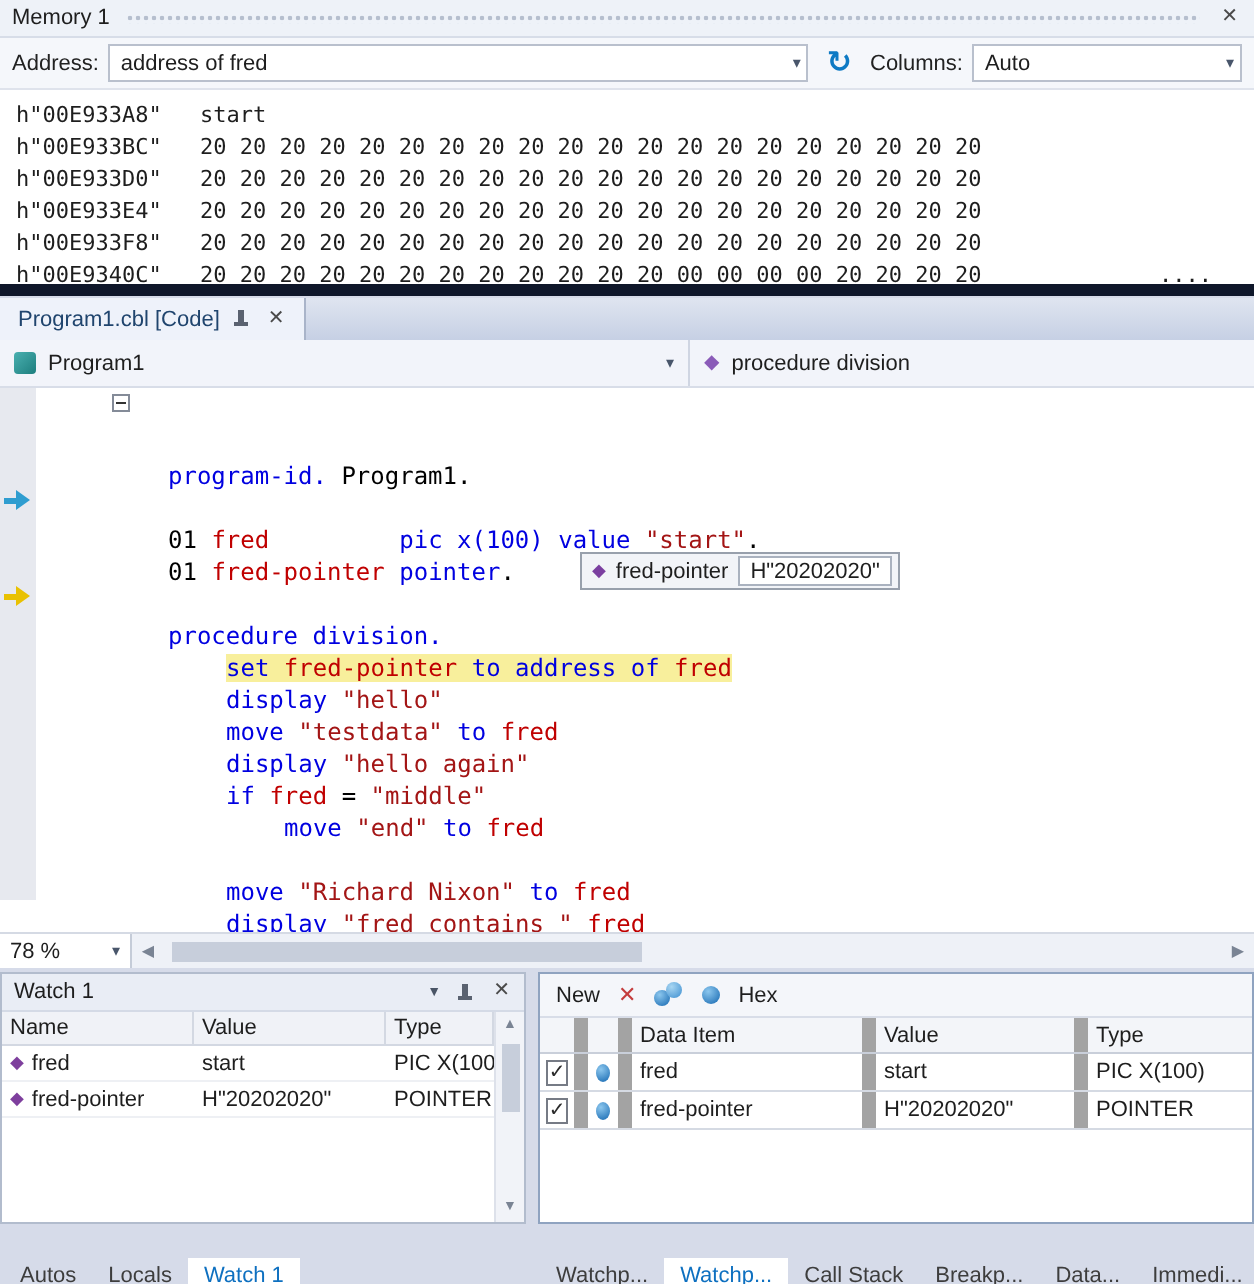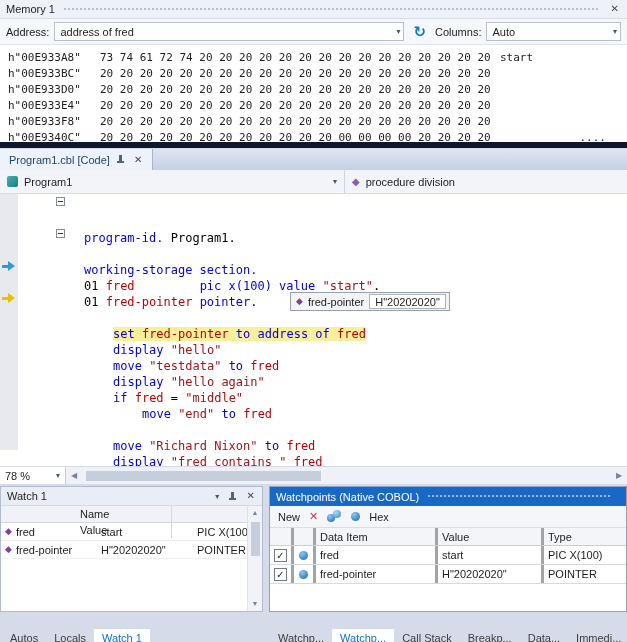--- a/index.html
+++ b/index.html
@@ -69,21 +69,21 @@
   .hs-btn{flex:none;width:16px;text-align:center;color:#7a8494;font-size:8px;}
   .hs-track{flex:1;position:relative;height:18px;}
   .hs-thumb{position:absolute;left:4px;top:4px;width:235px;height:10px;background:#c7cedb;}
 
   
   .watch-panel{position:absolute;left:0;top:486px;width:263px;height:126px;background:#fff;border:1px solid #b2bccd;}
   .panel-header{height:19px;background:#e9edf5;border-bottom:1px solid #d4dae6;display:flex;align-items:center;padding:0 4px 0 6px;gap:6px;}
   .hdr-icons{margin-left:auto;display:flex;align-items:center;gap:7px;color:#4a5566;}
   .hdr-caret{font-size:7px;}
   .watch-grid-header,.watch-row{display:flex;align-items:center;}
-  .watch-grid-header{height:17px;background:#f0f2f7;border-bottom:1px solid #d3d8e2;margin-right:15px;flex-direction:column;}
+  .watch-grid-header{height:17px;background:#f0f2f7;border-bottom:1px solid #d3d8e2;margin-right:15px;}
   .wg-col{padding:0 4px;height:100%;display:flex;align-items:center;gap:4px;overflow:hidden;white-space:nowrap;}
   .watch-grid-header .wg-col{border-right:1px solid #d3d8e2;}
   .col-name{flex:none;width:96px;}
   .col-value{flex:none;width:96px;}
   .col-type{flex:1;}
   .watch-row{height:18px;border-bottom:1px solid #eef0f4;margin-right:15px;}
   .w-diamond{color:#7e3f9d;font-size:9px;line-height:1;}
   .vscroll{position:absolute;right:0;top:19px;bottom:0;width:15px;background:#f1f3f8;border-left:1px solid #dde1ea;display:flex;flex-direction:column;align-items:center;}
   .vs-btn{height:14px;line-height:14px;font-size:7px;color:#7a8494;}
   .vs-track{flex:1;width:100%;position:relative;}
@@ -94,21 +94,21 @@
   .wp-titlebar{height:19px;background:#1769c5;color:#fff;display:flex;align-items:center;padding:0 6px;}
   .wp-grip{flex:1;height:5px;margin:0 8px;background-image:radial-gradient(circle,rgba(255,255,255,.55) 1px,transparent 1.3px);background-size:4px 4px;}
   .wp-toolbar{height:22px;background:#f4f6fa;border-bottom:1px solid #d8dde8;display:flex;align-items:center;gap:9px;padding:0 8px;}
   .red-x{color:#c43c3c;font-weight:bold;font-size:11px;}
   .balls-icon{position:relative;width:15px;height:13px;}
   .balls-icon::before{content:"";position:absolute;left:0;top:4px;width:8px;height:8px;border-radius:50%;background:radial-gradient(circle at 35% 30%,#8cc7ee,#1467b0);}
   .balls-icon::after{content:"";position:absolute;left:6px;top:0;width:8px;height:8px;border-radius:50%;background:radial-gradient(circle at 35% 30%,#a8d6f2,#3c8ed0);}
   .ball-icon{width:9px;height:9px;border-radius:50%;background:radial-gradient(circle at 35% 30%,#8cc7ee,#1467b0);}
   .wp-grid-header,.wp-row{display:flex;align-items:stretch;}
   .wp-grid-header{height:18px;background:#f3f5f9;border-bottom:1px solid #c9cfda;}
-  .wpg-col{display:flex;align-items:center;padding:0 4px;border-right:3px solid #a3a3a3;overflow:hidden;white-space:nowrap;}
+  .wpg-col{display:flex;align-items:center;padding:0 4px;border-right:7px solid #a3a3a3;overflow:hidden;white-space:nowrap;}
   .wpg-check{flex:none;width:24px;justify-content:center;}
   .wpg-icon{flex:none;width:22px;justify-content:center;}
   .wpg-item{flex:none;width:122px;}
   .wpg-value{flex:none;width:106px;}
   .wpg-type{flex:1;border-right:none;}
   .wp-row{height:19px;border-bottom:1px solid #d5dae3;}
   .checkbox{width:13px;height:13px;border:1px solid #767b85;background:#fff;text-align:center;line-height:11px;font-size:10px;color:#2b2b2b;}
 
   
   .bottom-tabs{position:absolute;left:0;top:613px;width:627px;height:29px;background:#d6dbe9;}
@@ -136,21 +136,21 @@
         <span class="dd">▾</span>
       </div>
       <span class="refresh-icon">↻</span>
       <span class="tb-label">Columns:</span>
       <div class="combo col-combo">
         <span>Auto</span>
         <span class="dd">▾</span>
       </div>
     </div>
     <div class="mem-rows">
-        <div class="mem-row"><span class="mem-addr">h"00E933A8"</span><span class="mem-bytes">73 74 61 72 74 20 20 20 20 20 20 20 20 20 20 20 20 20 20 20</span><span class="mem-ascii">start</span></div>
+        <div class="mem-row"><span class="mem-addr">h"00E933A8"</span><span class="mem-ascii">start</span></div>
         <div class="mem-row"><span class="mem-addr">h"00E933BC"</span><span class="mem-bytes">20 20 20 20 20 20 20 20 20 20 20 20 20 20 20 20 20 20 20 20</span><span class="mem-ascii"></span></div>
         <div class="mem-row"><span class="mem-addr">h"00E933D0"</span><span class="mem-bytes">20 20 20 20 20 20 20 20 20 20 20 20 20 20 20 20 20 20 20 20</span><span class="mem-ascii"></span></div>
         <div class="mem-row"><span class="mem-addr">h"00E933E4"</span><span class="mem-bytes">20 20 20 20 20 20 20 20 20 20 20 20 20 20 20 20 20 20 20 20</span><span class="mem-ascii"></span></div>
         <div class="mem-row"><span class="mem-addr">h"00E933F8"</span><span class="mem-bytes">20 20 20 20 20 20 20 20 20 20 20 20 20 20 20 20 20 20 20 20</span><span class="mem-ascii"></span></div>
         <div class="mem-row"><span class="mem-addr">h"00E9340C"</span><span class="mem-bytes">20 20 20 20 20 20 20 20 20 20 20 20 00 00 00 00 20 20 20 20</span><span class="mem-ascii">            ....</span></div>
       </div>
   </section>
 
   <section class="editor">
     <div class="tabstrip">
@@ -167,28 +167,28 @@
         <span class="dd">▾</span>
       </div>
       <div class="nav-combo right">
         <span class="method-icon">◆</span>
         <span>procedure division</span>
       </div>
     </div>
     <div class="code-area">
         <div class="code-line"><div class="glyph-cell"></div><div class="spacer-cell"></div><div class="fold-cell"><div class="fold-box"></div></div><div class="line-content" style="padding-left: 14px;"><span class="line-text"><span class="tok-kw">program-id.</span><span class="tok-pl"> Program1.</span></span></div></div>
         <div class="code-line"><div class="glyph-cell"></div><div class="spacer-cell"></div><div class="fold-cell"></div><div class="line-content" style="padding-left: 14px;"><span class="line-text"></span></div></div>
-        <div class="code-line"><div class="glyph-cell"></div><div class="spacer-cell"></div><div class="fold-cell"><div class="fold-box"></div></div><div class="line-content" style="padding-left: 14px;"><span class="line-text"><span class="tok-kw">working-storage section.</span></span></div></div>
         <div class="code-line"><div class="glyph-cell"></div><div class="spacer-cell"></div><div class="fold-cell"></div><div class="line-content" style="padding-left: 14px;"><span class="line-text"><span class="tok-pl">01 </span><span class="tok-id">fred</span><span class="tok-pl">         </span><span class="tok-kw">pic x(100) value</span><span class="tok-pl"> </span><span class="tok-str">"start"</span><span class="tok-pl">.</span></span></div></div>
         <div class="code-line"><div class="glyph-cell"><div class="exec-arrow blue"></div></div><div class="spacer-cell"></div><div class="fold-cell"></div><div class="line-content" style="padding-left: 14px;"><span class="line-text"><span class="tok-pl">01 </span><span class="tok-id">fred-pointer</span><span class="tok-pl"> </span><span class="tok-kw">pointer</span><span class="tok-pl">.</span></span><div class="datatip">
               <span class="dt-diamond">◆</span>
               <span class="dt-name">fred-pointer</span>
               <span class="dt-value">H"20202020"</span>
             </div></div></div>
         <div class="code-line"><div class="glyph-cell"></div><div class="spacer-cell"></div><div class="fold-cell"></div><div class="line-content" style="padding-left: 14px;"><span class="line-text"></span></div></div>
+        <div class="code-line"><div class="glyph-cell"></div><div class="spacer-cell"></div><div class="fold-cell"></div><div class="line-content" style="padding-left: 14px;"><span class="line-text"><span class="tok-kw">procedure division.</span></span></div></div>
         <div class="code-line"><div class="glyph-cell"><div class="exec-arrow yellow"></div></div><div class="spacer-cell"></div><div class="fold-cell"></div><div class="line-content" style="padding-left: 43px;"><span class="line-text hl"><span class="tok-kw">set</span><span class="tok-pl"> </span><span class="tok-id">fred-pointer</span><span class="tok-pl"> </span><span class="tok-kw">to</span><span class="tok-pl"> </span><span class="tok-kw">address of</span><span class="tok-pl"> </span><span class="tok-id">fred</span></span></div></div>
         <div class="code-line"><div class="glyph-cell"></div><div class="spacer-cell"></div><div class="fold-cell"></div><div class="line-content" style="padding-left: 43px;"><span class="line-text"><span class="tok-kw">display</span><span class="tok-pl"> </span><span class="tok-str">"hello"</span></span></div></div>
         <div class="code-line"><div class="glyph-cell"></div><div class="spacer-cell"></div><div class="fold-cell"></div><div class="line-content" style="padding-left: 43px;"><span class="line-text"><span class="tok-kw">move</span><span class="tok-pl"> </span><span class="tok-str">"testdata"</span><span class="tok-pl"> </span><span class="tok-kw">to</span><span class="tok-pl"> </span><span class="tok-id">fred</span></span></div></div>
         <div class="code-line"><div class="glyph-cell"></div><div class="spacer-cell"></div><div class="fold-cell"></div><div class="line-content" style="padding-left: 43px;"><span class="line-text"><span class="tok-kw">display</span><span class="tok-pl"> </span><span class="tok-str">"hello again"</span></span></div></div>
         <div class="code-line"><div class="glyph-cell"></div><div class="spacer-cell"></div><div class="fold-cell"></div><div class="line-content" style="padding-left: 43px;"><span class="line-text"><span class="tok-kw">if</span><span class="tok-pl"> </span><span class="tok-id">fred</span><span class="tok-pl"> = </span><span class="tok-str">"middle"</span></span></div></div>
         <div class="code-line"><div class="glyph-cell"></div><div class="spacer-cell"></div><div class="fold-cell"></div><div class="line-content" style="padding-left: 72px;"><span class="line-text"><span class="tok-kw">move</span><span class="tok-pl"> </span><span class="tok-str">"end"</span><span class="tok-pl"> </span><span class="tok-kw">to</span><span class="tok-pl"> </span><span class="tok-id">fred</span></span></div></div>
         <div class="code-line"><div class="glyph-cell"></div><div class="spacer-cell"></div><div class="fold-cell"></div></div>
         <div class="code-line"><div class="glyph-cell"></div><div class="spacer-cell"></div><div class="fold-cell"></div><div class="line-content" style="padding-left: 43px;"><span class="line-text"><span class="tok-kw">move</span><span class="tok-pl"> </span><span class="tok-str">"Richard Nixon"</span><span class="tok-pl"> </span><span class="tok-kw">to</span><span class="tok-pl"> </span><span class="tok-id">fred</span></span></div></div>
         <div class="code-line"><div class="glyph-cell"></div><div class="spacer-cell"></div><div class="fold-cell"></div><div class="line-content" style="padding-left: 43px;"><span class="line-text"><span class="tok-kw">display</span><span class="tok-pl"> </span><span class="tok-str">"fred contains "</span><span class="tok-pl"> </span><span class="tok-id">fred</span></span></div></div>
         <div class="code-line"><div class="glyph-cell"></div><div class="spacer-cell"></div><div class="fold-cell"></div></div>
@@ -243,24 +243,20 @@
     <div class="vscroll">
       <span class="vs-btn">▲</span>
       <div class="vs-track">
         <div class="vs-thumb"></div>
       </div>
       <span class="vs-btn">▼</span>
     </div>
   </section>
 
   <section class="wp-panel">
-    <div class="wp-titlebar">
-      <span>Watchpoints (Native COBOL)</span>
-      <div class="wp-grip"></div>
-    </div>
     <div class="wp-toolbar">
       <span>New</span>
       <span class="red-x">✕</span>
       <span class="balls-icon"></span>
       <span class="ball-icon"></span>
       <span>Hex</span>
     </div>
     <div class="wp-grid-header">
       <span class="wpg-col wpg-check"></span>
       <span class="wpg-col wpg-icon"></span>

